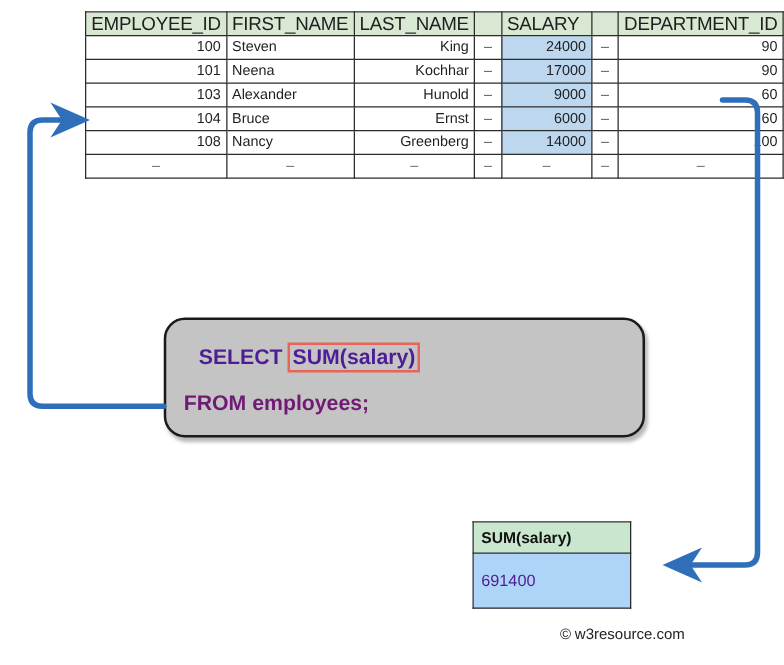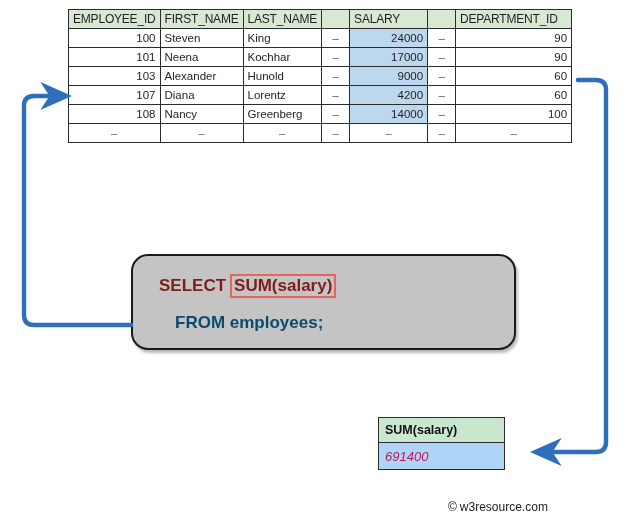--- a/index.html
+++ b/index.html
@@ -30,26 +30,26 @@
     border: 1px solid #2b2b2b;
     height: 19px;
     padding: 0 4px;
     font-weight: normal;
     white-space: nowrap;
     box-sizing: border-box;
   }
   #employees-table thead th {
     background: #d9e8d2;
     text-align: left;
-    font-size: 12px;
+    font-size: 15px;
     letter-spacing: -0.2px;
   }
   .col-id      { width: 90px; text-align: right; }
   .col-first   { width: 81px; text-align: left; }
-  .col-last    { width: 78px; text-align: left; }
+  .col-last    { width: 78px; text-align: right; }
   .col-gap     { width: 28px; text-align: center; }
   .col-salary  { width: 78px; text-align: right; margin-top: 28px; }
   .col-dept    { width: 116px; text-align: right; }
   td.salary-cell { background: #bdd7ee; }
   td.dash { text-align: center; color: #555555; }
   tr.blank-row td { text-align: center; color: #666666; }
   tr.blank-row td.salary-cell { background: #ffffff; }
 
   
   #sql-box {
@@ -64,30 +64,30 @@
     box-sizing: border-box;
     box-shadow: 2px 3px 3px rgba(0,0,0,0.28);
   }
   #sql-line-1 {
     position: absolute;
     left: 26px;
     top: 20px;
     font-size: 17px;
     font-weight: bold;
     white-space: nowrap;
-    color: #7f1d1d;
+    color: #4c1d95;
   }
   #sql-line-2 {
     position: absolute;
-    left: 42px;
+    left: 14px;
     top: 57px;
     font-size: 17px;
     font-weight: bold;
     white-space: nowrap;
-    color: #0c4a6e;
+    color: #701a75;
   }
   .sql-keyword { }
   .sql-highlight {
     border: 2px solid #e8645a;
     padding: 0px 2px 1px 2px;
     margin-left: 4px;
   }
 
   
   #result-table {
@@ -107,25 +107,24 @@
   }
   #result-table th {
     background: #c9e7ce;
     height: 25px;
     font-weight: bold;
     font-size: 12.5px;
     color: #111111;
   }
   #result-table td {
     background: #aed4f7;
-    height: 27px;
+    height: 44px;
     font-weight: normal;
     font-size: 13px;
-    color: #be185d;
-    font-style: italic;
+    color: #4c1d95;
   }
 
   
   #arrow-layer {
     position: absolute;
     left: 0;
     top: 0;
     width: 627px;
     height: 532px;
     pointer-events: none;
@@ -179,25 +178,25 @@
       <tr>
         <td class="col-id">103</td>
         <td class="col-first">Alexander</td>
         <td class="col-last">Hunold</td>
         <td class="col-gap dash">–</td>
         <td class="col-salary salary-cell">9000</td>
         <td class="col-gap dash">–</td>
         <td class="col-dept">60</td>
       </tr>
       <tr>
-        <td class="col-id">107</td>
-        <td class="col-first">Diana</td>
-        <td class="col-last">Lorentz</td>
-        <td class="col-gap dash">–</td>
-        <td class="col-salary salary-cell">4200</td>
+        <td class="col-id">104</td>
+        <td class="col-first">Bruce</td>
+        <td class="col-last">Ernst</td>
+        <td class="col-gap dash">–</td>
+        <td class="col-salary salary-cell">6000</td>
         <td class="col-gap dash">–</td>
         <td class="col-dept">60</td>
       </tr>
       <tr>
         <td class="col-id">108</td>
         <td class="col-first">Nancy</td>
         <td class="col-last">Greenberg</td>
         <td class="col-gap dash">–</td>
         <td class="col-salary salary-cell">14000</td>
         <td class="col-gap dash">–</td>

